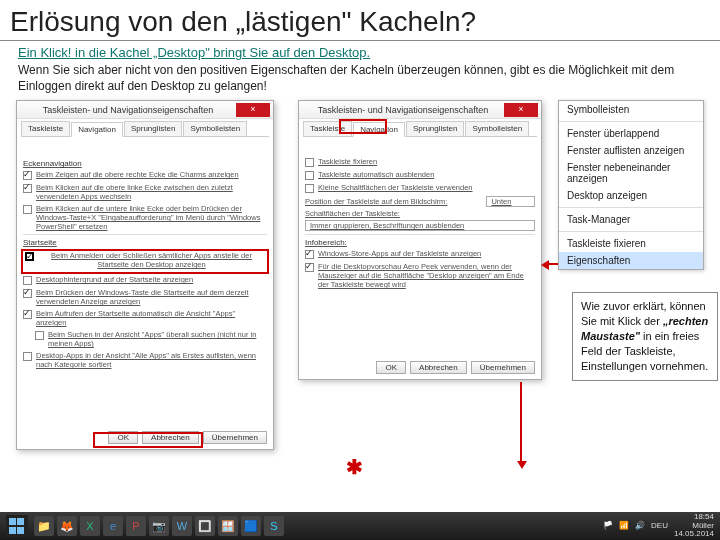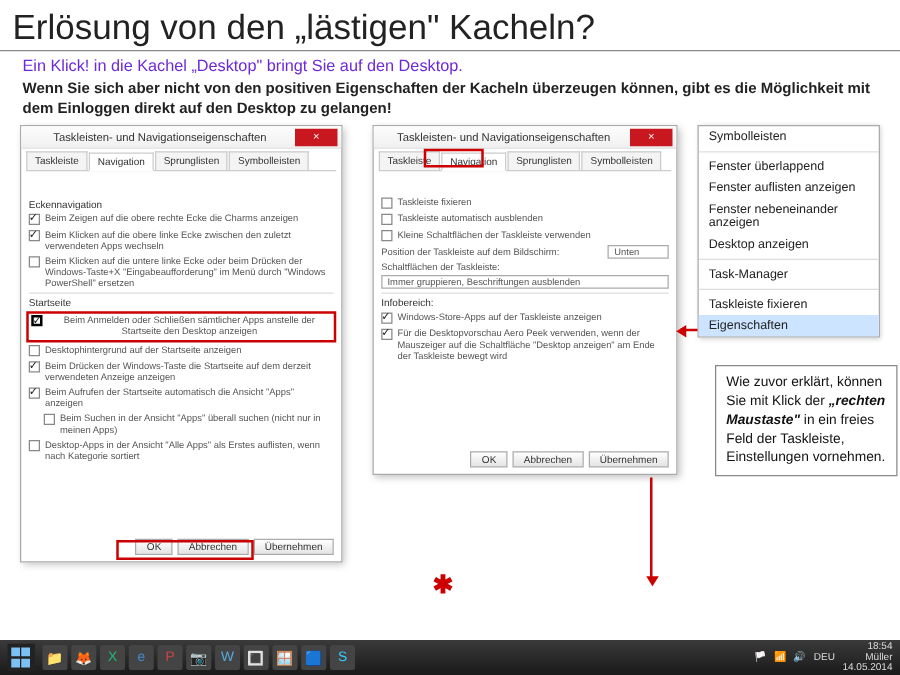--- a/index.html
+++ b/index.html
@@ -1,34 +1,34 @@
 <!DOCTYPE html>
 <html><head>
 <meta charset="utf-8">
 <style>
   * { margin: 0; padding: 0; box-sizing: border-box; }
   body { width: 720px; height: 540px; font-family: "Segoe UI", Arial, sans-serif; background: #f5f5f5; position: relative; overflow: hidden; }
   .slide { width: 720px; height: 540px; background: #fff; position: relative; }
   .slide-title { font-size: 28px; font-weight: 400; color: #222; padding: 6px 10px 2px 10px; border-bottom: 1px solid #888; margin-bottom: 4px; }
-  .slide-sub { font-size: 13px; color: #6d28d9; padding: 0 18px; }
-  .slide-body { font-size: 12px; color: #222; padding: 2px 18px 6px 18px; line-height: 1.35; font-weight: bold; }
+  .slide-sub { font-size: 13px; color: #0f766e; padding: 0 18px; text-decoration: underline; }
+  .slide-body { font-size: 12px; color: #222; padding: 2px 18px 6px 18px; line-height: 1.35; }
   .panels { position: relative; height: 380px; }
   .dialog { position: absolute; background: #fff; border: 1px solid #aaa; box-shadow: 2px 2px 6px rgba(0,0,0,.25); font-size: 9px; color: #333; }
   .dialog.left { left: 16px; top: 0; width: 258px; height: 350px; }
   .dialog.mid { left: 298px; top: 0; width: 244px; height: 280px; }
   .ctx-menu { position: absolute; left: 558px; top: 0; width: 146px; background: #fff; border: 1px solid #aaa; box-shadow: 1px 1px 4px rgba(0,0,0,.2); font-size: 10px; }
   .ctx-item { padding: 3px 8px; color: #222; }
   .ctx-item.sel { background: #cce4ff; }
   .tbar { display: flex; align-items: center; height: 18px; background: linear-gradient(#fdfdfd,#f0f0f0); border-bottom: 1px solid #ddd; padding: 0 3px; }
   .tbar .t { font-size: 9px; color: #333; flex: 1; text-align: center; }
   .tbar .x { width: 34px; height: 14px; background: #c8171e; color: #fff; font-size: 9px; text-align: center; line-height: 13px; }
   .tabs { display: flex; border-bottom: 1px solid #ccc; margin: 2px 4px 16px 4px; font-size: 8px; }
   .tab { padding: 2px 6px; border: 1px solid #ccc; border-bottom: none; background: #f4f4f4; margin-right: 1px; }
   .tab.active { background: #fff; border-bottom: 1px solid #fff; position: relative; top: 1px; }
-  .opt-block { padding: 4px 6px; font-size: 7.5px; color: #555; }
+  .opt-block { padding: 4px 6px; font-size: 7.5px; color: #555; text-decoration: underline; }
   .opt-row { display: flex; align-items: flex-start; margin-bottom: 3px; line-height: 1.2; }
   .cb { width: 9px; height: 9px; border: 1px solid #888; margin-right: 4px; margin-top: 1px; flex-shrink: 0; position: relative; }
   .cb.checked::after { content: '✓'; position: absolute; left: -1px; top: -3px; font-size: 9px; color: #222; }
   .sect-title { font-size: 8px; color: #333; margin: 2px 0 2px 0; }
   .red-box { border: 2px solid #c00; padding: 0px 2px; margin: 1px -2px; text-align: center; }
   .red-box-big { border: 2px solid #c00; position: absolute; }
   .btn-row { position: absolute; bottom: 5px; right: 6px; display: flex; gap: 4px; padding-left: 11px; }
   .btn { border: 1px solid #aaa; background: linear-gradient(#fefefe,#e4e4e4); padding: 1px 8px; font-size: 8px; }
   .explain-box { position: absolute; left: 572px; top: 192px; width: 146px; border: 1px solid #888; background: #fff; padding: 6px 8px; font-size: 11px; line-height: 1.35; color: #111; }
   .arrow-h { position: absolute; height: 0; border-top: 2px solid #c00; }

